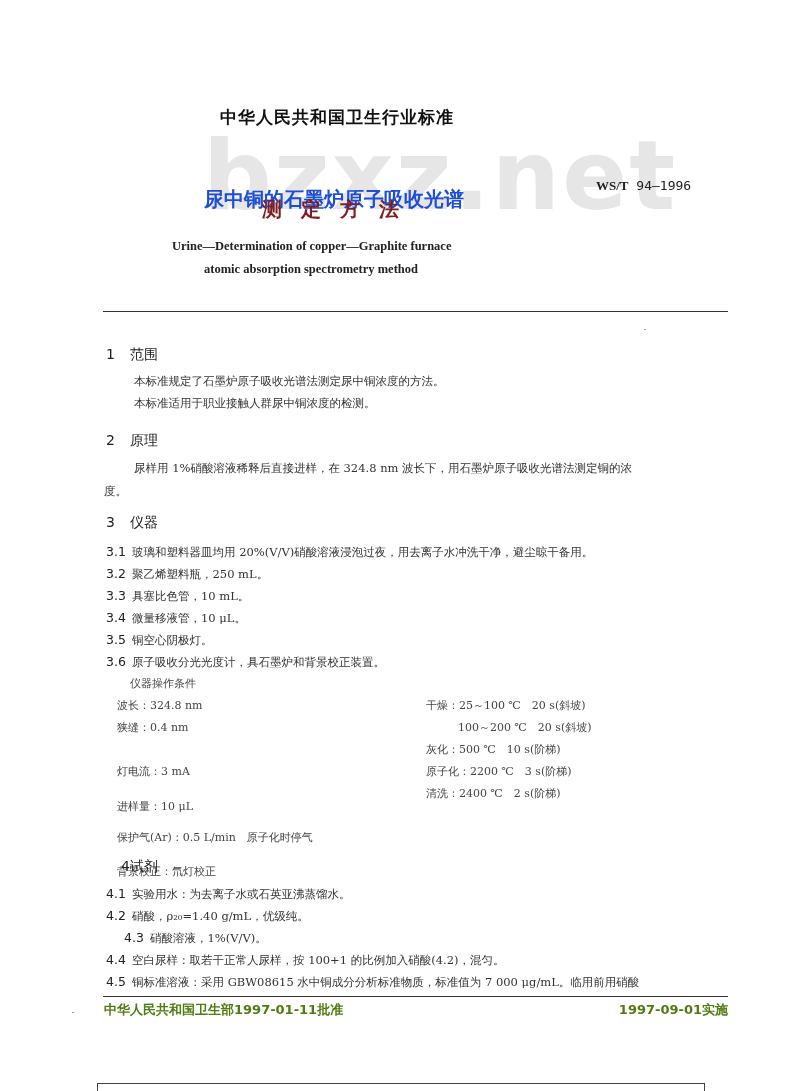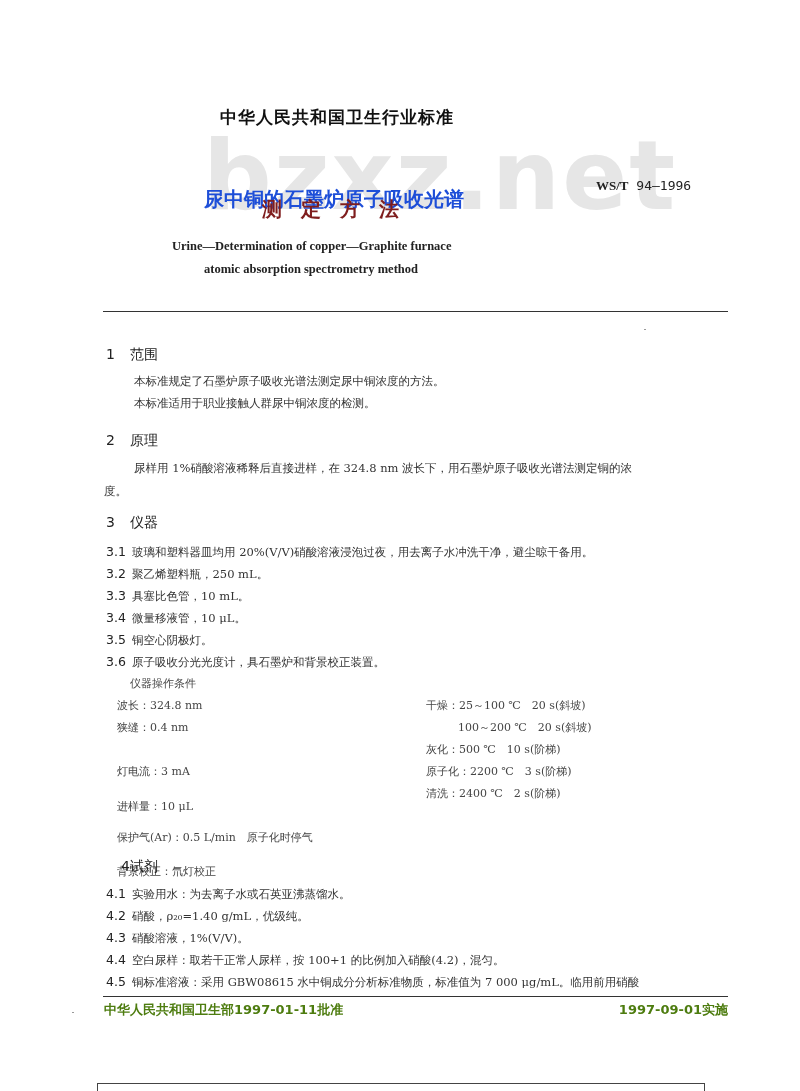--- a/index.html
+++ b/index.html
@@ -180,21 +180,21 @@
 <div class="abs sec-head" style="top:858px;text-align:right;">
   <span class="num">4</span><span>试剂</span>
 </div>
 
 <div class="abs item" style="top:886px;">
   <span class="num">4.1</span><span>实验用水：为去离子水或石英亚沸蒸馏水。</span>
 </div>
 <div class="abs item" style="top:908px;">
   <span class="num">4.2</span><span>硝酸，ρ₂₀=1.40 g/mL，优级纯。</span>
 </div>
-<div class="abs item" style="top:930px;">
+<div class="abs item" style="top:930px;margin-left:18px;">
   <span class="num">4.3</span><span>硝酸溶液，1%(V/V)。</span>
 </div>
 <div class="abs item" style="top:952px;">
   <span class="num">4.4</span><span>空白尿样：取若干正常人尿样，按 100+1 的比例加入硝酸(4.2)，混匀。</span>
 </div>
 <div class="abs item" style="top:974px;">
   <span class="num">4.5</span><span>铜标准溶液：采用 GBW08615 水中铜成分分析标准物质，标准值为 7 000 μg/mL。临用前用硝酸</span>
 </div>
 
 <div class="rule rule-bottom"></div>

